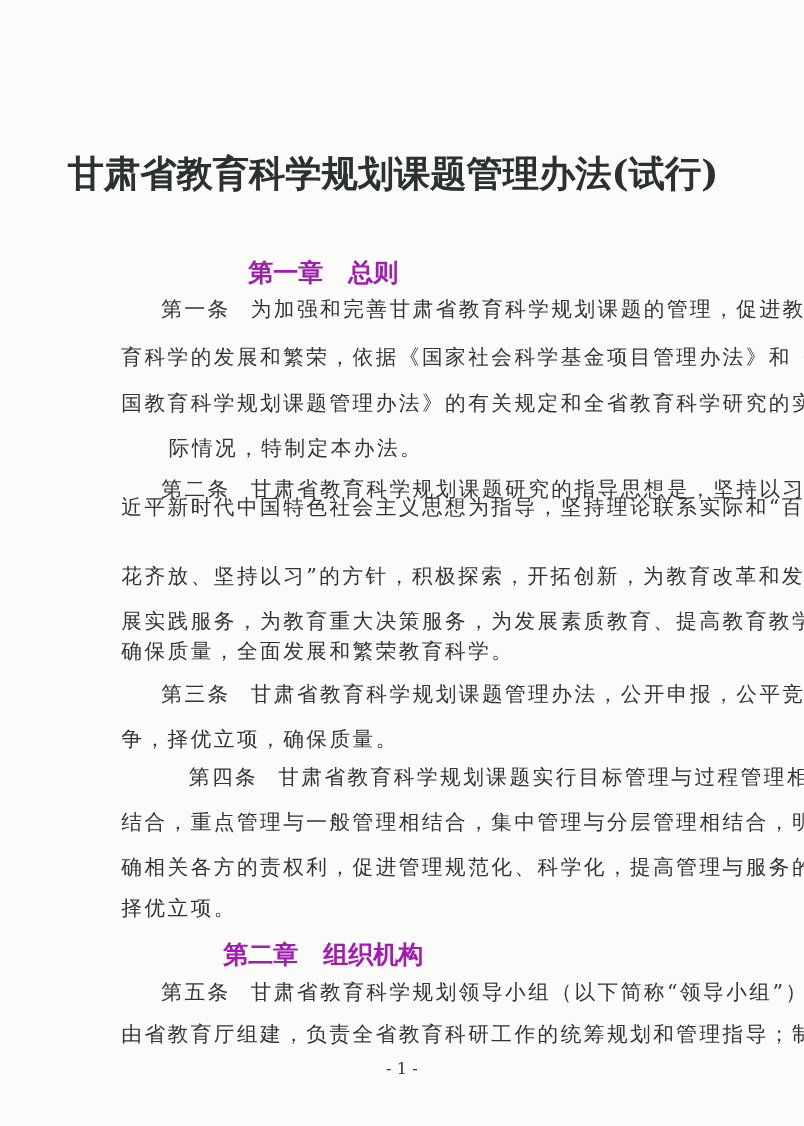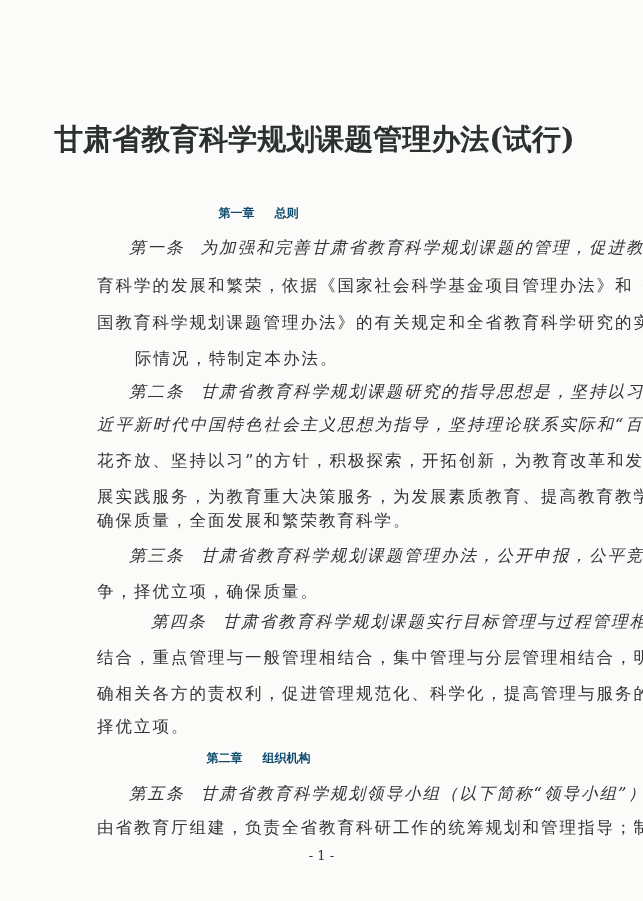--- a/index.html
+++ b/index.html
@@ -7,28 +7,28 @@
     width: 643px; height: 901px; background: #fbfbf9; position: relative; overflow: hidden;
     font-family: "DejaVu Serif", "Liberation Serif", serif; color: #2a2a2a;
   }
   .title {
     position: absolute; left: 0; width: 629px; top: 120px; text-align: center;
     font-size: 29px; font-weight: bold; letter-spacing: 0px; color: #2b3030;
     font-family: "DejaVu Serif", "Liberation Serif", serif;
   }
   .chapter {
     position: absolute; left: 0; width: 517px; text-align: center;
-    font-size: 12px; font-weight: bold; color: #0c4a6e;
+    font-size: 20px; font-weight: bold; color: #a21caf;
   }
   .chapter .gap { display: inline-block; width: 20px; }
   .line {
     position: absolute; left: 97px; width: 470px; font-size: 16.5px; line-height: 20px;
     white-space: nowrap; color: #333; letter-spacing: 2px;
   }
-  .line.indent { left: 129px; width: 440px; font-style: italic; }
+  .line.indent { left: 129px; width: 440px; }
   .article-no { margin-right: 16px; }
   .page-num {
     position: absolute; left: 0; width: 643px; top: 848px; text-align: center; font-size: 13px; color: #333;
   }
 </style>
 </head>
 <body>
 
 <div>
   <div class="title">甘肃省教育科学规划课题管理办法(试行)</div>
@@ -36,21 +36,21 @@
   <div class="chapter" style="top:205px;">
     <span>第一章</span><span class="gap"></span><span>总则</span>
   </div>
 
   <div class="line indent" style="top:238px;"><span class="article-no">第一条</span><span>为加强和完善甘肃省教育科学规划课题的管理，促进教</span></div>
   <div class="line" style="top:276px;"><span>育科学的发展和繁荣，依据《国家社会科学基金项目管理办法》和《全</span></div>
   <div class="line" style="top:313px;"><span>国教育科学规划课题管理办法》的有关规定和全省教育科学研究的实</span></div>
   <div class="line" style="top:349px;margin-left:38px;"><span>际情况，特制定本办法。</span></div>
 
   <div class="line indent" style="top:382px;"><span class="article-no">第二条</span><span>甘肃省教育科学规划课题研究的指导思想是，坚持以习</span></div>
-  <div class="line" style="top:415px;font-style:italic;"><span>近平新时代中国特色社会主义思想为指导，坚持理论联系实际和“百</span></div>
+  <div class="line" style="top:396px;"><span>近平新时代中国特色社会主义思想为指导，坚持理论联系实际和“百</span></div>
   <div class="line" style="top:451px;"><span>花齐放、坚持以习”的方针，积极探索，开拓创新，为教育改革和发</span></div>
   <div class="line" style="top:487px;"><span>展实践服务，为教育重大决策服务，为发展素质教育、提高教育教学</span></div>
   <div class="line" style="top:511px;"><span>确保质量，全面发展和繁荣教育科学。</span></div>
 
   <div class="line indent" style="top:546px;"><span class="article-no">第三条</span><span>甘肃省教育科学规划课题管理办法，公开申报，公平竞</span></div>
   <div class="line" style="top:582px;"><span>争，择优立项，确保质量。</span></div>
 
   <div class="line indent" style="top:612px;margin-left:22px;"><span class="article-no">第四条</span><span>甘肃省教育科学规划课题实行目标管理与过程管理相</span></div>
   <div class="line" style="top:648px;"><span>结合，重点管理与一般管理相结合，集中管理与分层管理相结合，明</span></div>
   <div class="line" style="top:684px;"><span>确相关各方的责权利，促进管理规范化、科学化，提高管理与服务的</span></div>

